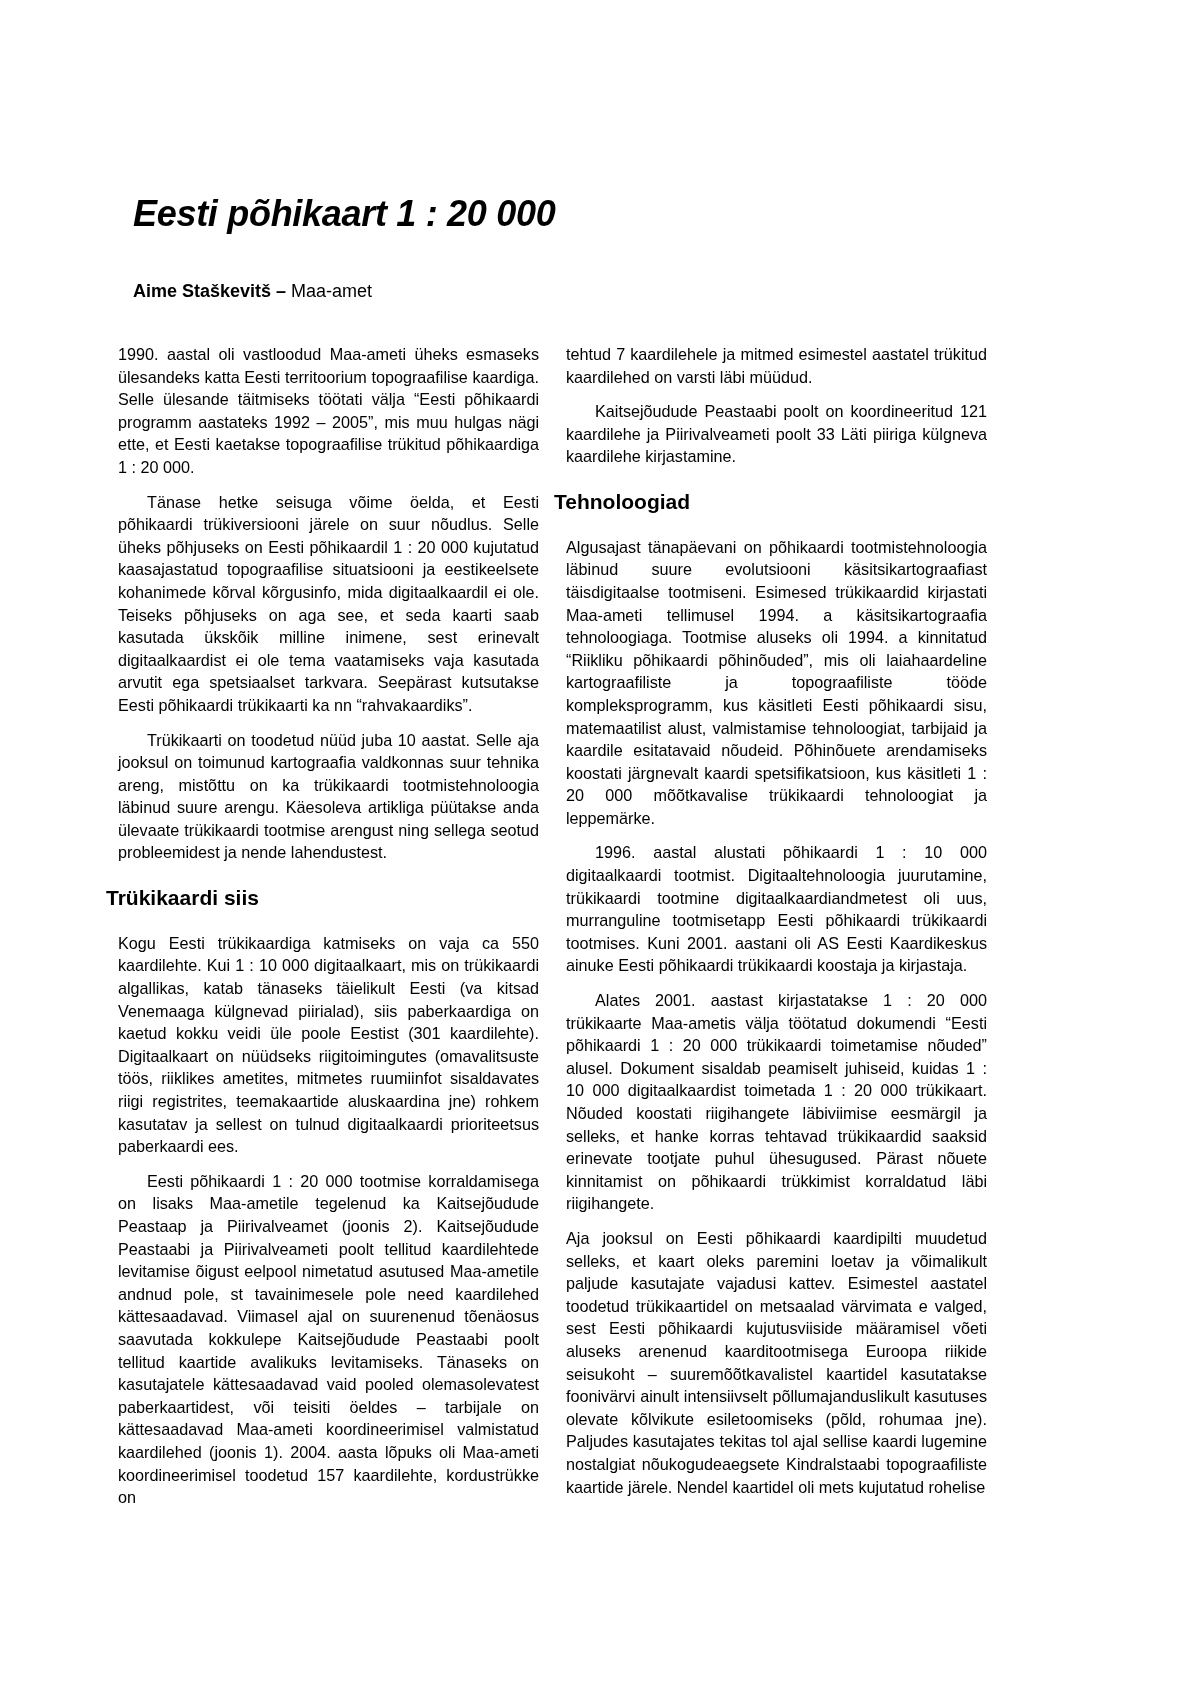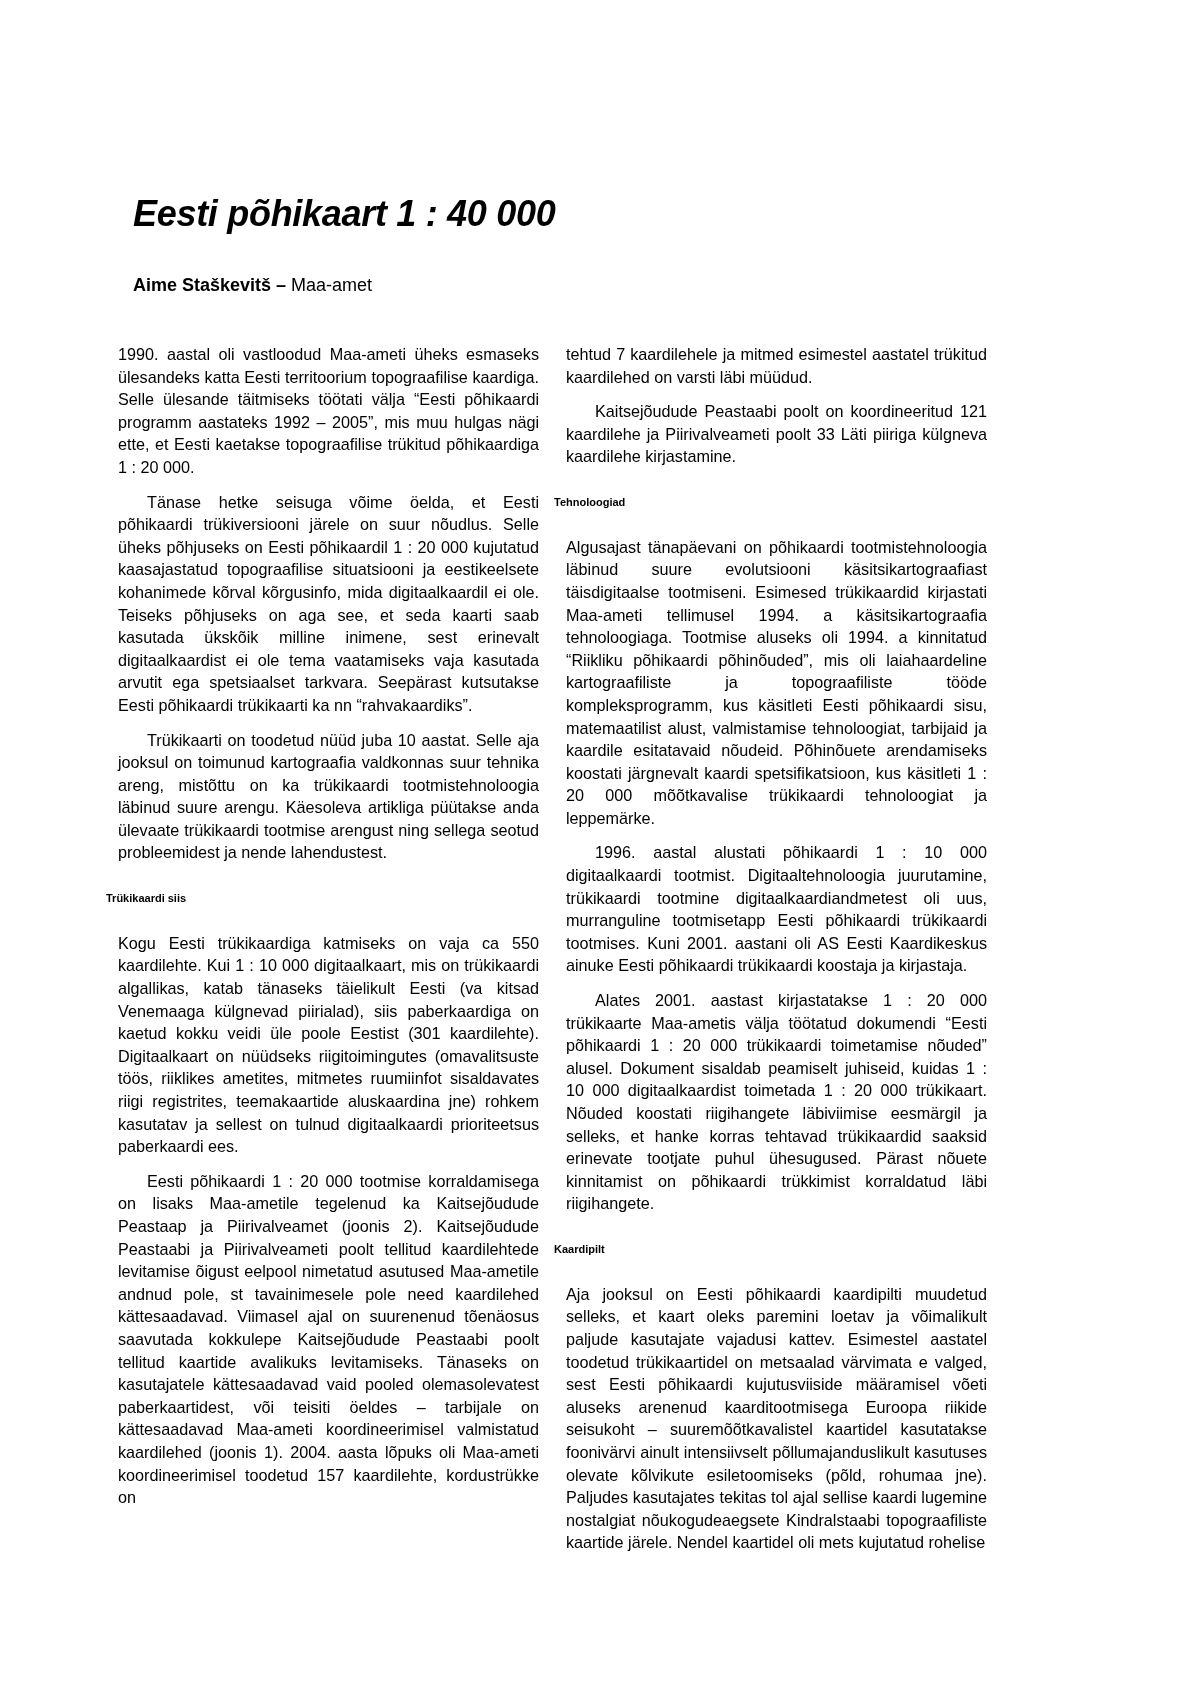--- a/index.html
+++ b/index.html
@@ -1,44 +1,43 @@
 <!DOCTYPE html>
 <html><head>
   <meta charset="utf-8">
   <style>
     html, body { margin: 0; padding: 0; background: #ffffff; }
     body { width: 1190px; height: 1684px; position: relative; overflow: hidden; color: #000; font-family: "Liberation Sans", sans-serif; }
     .title { position: absolute; left: 133px; top: 192px; margin: 0; font-size: 36px; font-weight: bold; font-style: italic; letter-spacing: -0.3px; line-height: 44px; }
-    .byline { position: absolute; left: 133px; top: 274px; margin: 0; font-size: 18px; line-height: 22px; }
+    .byline { position: absolute; left: 133px; top: 280px; margin: 0; font-size: 18px; line-height: 22px; }
     .byline .author { font-weight: bold; }
     .col { position: absolute; top: 331px; width: 445px; font-size: 16.2px; line-height: 22.6px; text-align: justify; }
     .col.left { left: 106px; }
     .col.right { left: 554px; }
     .col p { margin: 12px; }
     .col p.indent { text-indent: 29px; }
-    .col h2 { margin: 22.6px 0 22.6px 0; font-size: 11px; line-height: 22.6px; font-weight: bold; }
+    .col h2 { margin: 22.6px 0 22.6px 0; font-size: 21px; line-height: 22.6px; font-weight: bold; }
   </style>
 </head>
 <body>
 
-<h1 class="title">Eesti põhikaart 1 : 40 000</h1>
+<h1 class="title">Eesti põhikaart 1 : 20 000</h1>
 
 <p class="byline"><span class="author">Aime Staškevitš</span><span class="author"> – </span><span>Maa-amet</span></p>
 
 <div class="col left">
   <p>1990. aastal oli vastloodud Maa-ameti üheks esmaseks ülesandeks katta Eesti territoorium topograafilise kaardiga. Selle ülesande täitmiseks töötati välja “Eesti põhikaardi programm aastateks 1992 – 2005”, mis muu hulgas nägi ette, et Eesti kaetakse topograafilise trükitud põhikaardiga 1 : 20 000.</p>
   <p class="indent">Tänase hetke seisuga võime öelda, et Eesti põhikaardi trükiversiooni järele on suur nõudlus. Selle üheks põhjuseks on Eesti põhikaardil 1 : 20 000 kujutatud kaasajastatud topograafilise situatsiooni ja eestikeelsete kohanimede kõrval kõrgusinfo, mida digitaalkaardil ei ole. Teiseks põhjuseks on aga see, et seda kaarti saab kasutada ükskõik milline inimene, sest erinevalt digitaalkaardist ei ole tema vaatamiseks vaja kasutada arvutit ega spetsiaalset tarkvara. Seepärast kutsutakse Eesti põhikaardi trükikaarti ka nn “rahvakaardiks”.</p>
   <p class="indent">Trükikaarti on toodetud nüüd juba 10 aastat. Selle aja jooksul on toimunud kartograafia valdkonnas suur tehnika areng, mistõttu on ka trükikaardi tootmistehnoloogia läbinud suure arengu. Käesoleva artikliga püütakse anda ülevaate trükikaardi tootmise arengust ning sellega seotud probleemidest ja nende lahendustest.</p>
   <h2>Trükikaardi siis</h2>
   <p>Kogu Eesti trükikaardiga katmiseks on vaja ca 550 kaardilehte. Kui 1 : 10 000 digitaalkaart, mis on trükikaardi algallikas, katab tänaseks täielikult Eesti (va kitsad Venemaaga külgnevad piirialad), siis paberkaardiga on kaetud kokku veidi üle poole Eestist (301 kaardilehte). Digitaalkaart on nüüdseks riigitoimingutes (omavalitsuste töös, riiklikes ametites, mitmetes ruumiinfot sisaldavates riigi registrites, teemakaartide aluskaardina jne) rohkem kasutatav ja sellest on tulnud digitaalkaardi prioriteetsus paberkaardi ees.</p>
   <p class="indent">Eesti põhikaardi 1 : 20 000 tootmise korraldamisega on lisaks Maa-ametile tegelenud ka Kaitsejõudude Peastaap ja Piirivalveamet (joonis 2). Kaitsejõudude Peastaabi ja Piirivalveameti poolt tellitud kaardilehtede levitamise õigust eelpool nimetatud asutused Maa-ametile andnud pole, st tavainimesele pole need kaardilehed kättesaadavad. Viimasel ajal on suurenenud tõenäosus saavutada kokkulepe Kaitsejõudude Peastaabi poolt tellitud kaartide avalikuks levitamiseks. Tänaseks on kasutajatele kättesaadavad vaid pooled olemasolevatest paberkaartidest, või teisiti öeldes – tarbijale on kättesaadavad Maa-ameti koordineerimisel valmistatud kaardilehed (joonis 1). 2004. aasta lõpuks oli Maa-ameti koordineerimisel toodetud 157 kaardilehte, kordustrükke on</p>
 </div>
 
 <div class="col right">
   <p>tehtud 7 kaardilehele ja mitmed esimestel aastatel trükitud kaardilehed on varsti läbi müüdud.</p>
   <p class="indent">Kaitsejõudude Peastaabi poolt on koordineeritud 121 kaardilehe ja Piirivalveameti poolt 33 Läti piiriga külgneva kaardilehe kirjastamine.</p>
   <h2>Tehnoloogiad</h2>
   <p>Algusajast tänapäevani on põhikaardi tootmistehnoloogia läbinud suure evolutsiooni käsitsikartograafiast täisdigitaalse tootmiseni. Esimesed trükikaardid kirjastati Maa-ameti tellimusel 1994. a käsitsikartograafia tehnoloogiaga. Tootmise aluseks oli 1994. a kinnitatud “Riikliku põhikaardi põhinõuded”, mis oli laiahaardeline kartograafiliste ja topograafiliste tööde kompleksprogramm, kus käsitleti Eesti põhikaardi sisu, matemaatilist alust, valmistamise tehnoloogiat, tarbijaid ja kaardile esitatavaid nõudeid. Põhinõuete arendamiseks koostati järgnevalt kaardi spetsifikatsioon, kus käsitleti 1 : 20 000 mõõtkavalise trükikaardi tehnoloogiat ja leppemärke.</p>
   <p class="indent">1996. aastal alustati põhikaardi 1 : 10 000 digitaalkaardi tootmist. Digitaaltehnoloogia juurutamine, trükikaardi tootmine digitaalkaardiandmetest oli uus, murranguline tootmisetapp Eesti põhikaardi trükikaardi tootmises. Kuni 2001. aastani oli AS Eesti Kaardikeskus ainuke Eesti põhikaardi trükikaardi koostaja ja kirjastaja.</p>
   <p class="indent">Alates 2001. aastast kirjastatakse 1 : 20 000 trükikaarte Maa-ametis välja töötatud dokumendi “Eesti põhikaardi 1 : 20 000 trükikaardi toimetamise nõuded” alusel. Dokument sisaldab peamiselt juhiseid, kuidas 1 : 10 000 digitaalkaardist toimetada 1 : 20 000 trükikaart. Nõuded koostati riigihangete läbiviimise eesmärgil ja selleks, et hanke korras tehtavad trükikaardid saaksid erinevate tootjate puhul ühesugused. Pärast nõuete kinnitamist on põhikaardi trükkimist korraldatud läbi riigihangete.</p>
-  <h2>Kaardipilt</h2>
   <p>Aja jooksul on Eesti põhikaardi kaardipilti muudetud selleks, et kaart oleks paremini loetav ja võimalikult paljude kasutajate vajadusi kattev. Esimestel aastatel toodetud trükikaartidel on metsaalad värvimata e valged, sest Eesti põhikaardi kujutusviiside määramisel võeti aluseks arenenud kaarditootmisega Euroopa riikide seisukoht – suuremõõtkavalistel kaartidel kasutatakse foonivärvi ainult intensiivselt põllumajanduslikult kasutuses olevate kõlvikute esiletoomiseks (põld, rohumaa jne). Paljudes kasutajates tekitas tol ajal sellise kaardi lugemine nostalgiat nõukogudeaegsete Kindralstaabi topograafiliste kaartide järele. Nendel kaartidel oli mets kujutatud rohelise</p>
 </div>
 
 </body></html>

